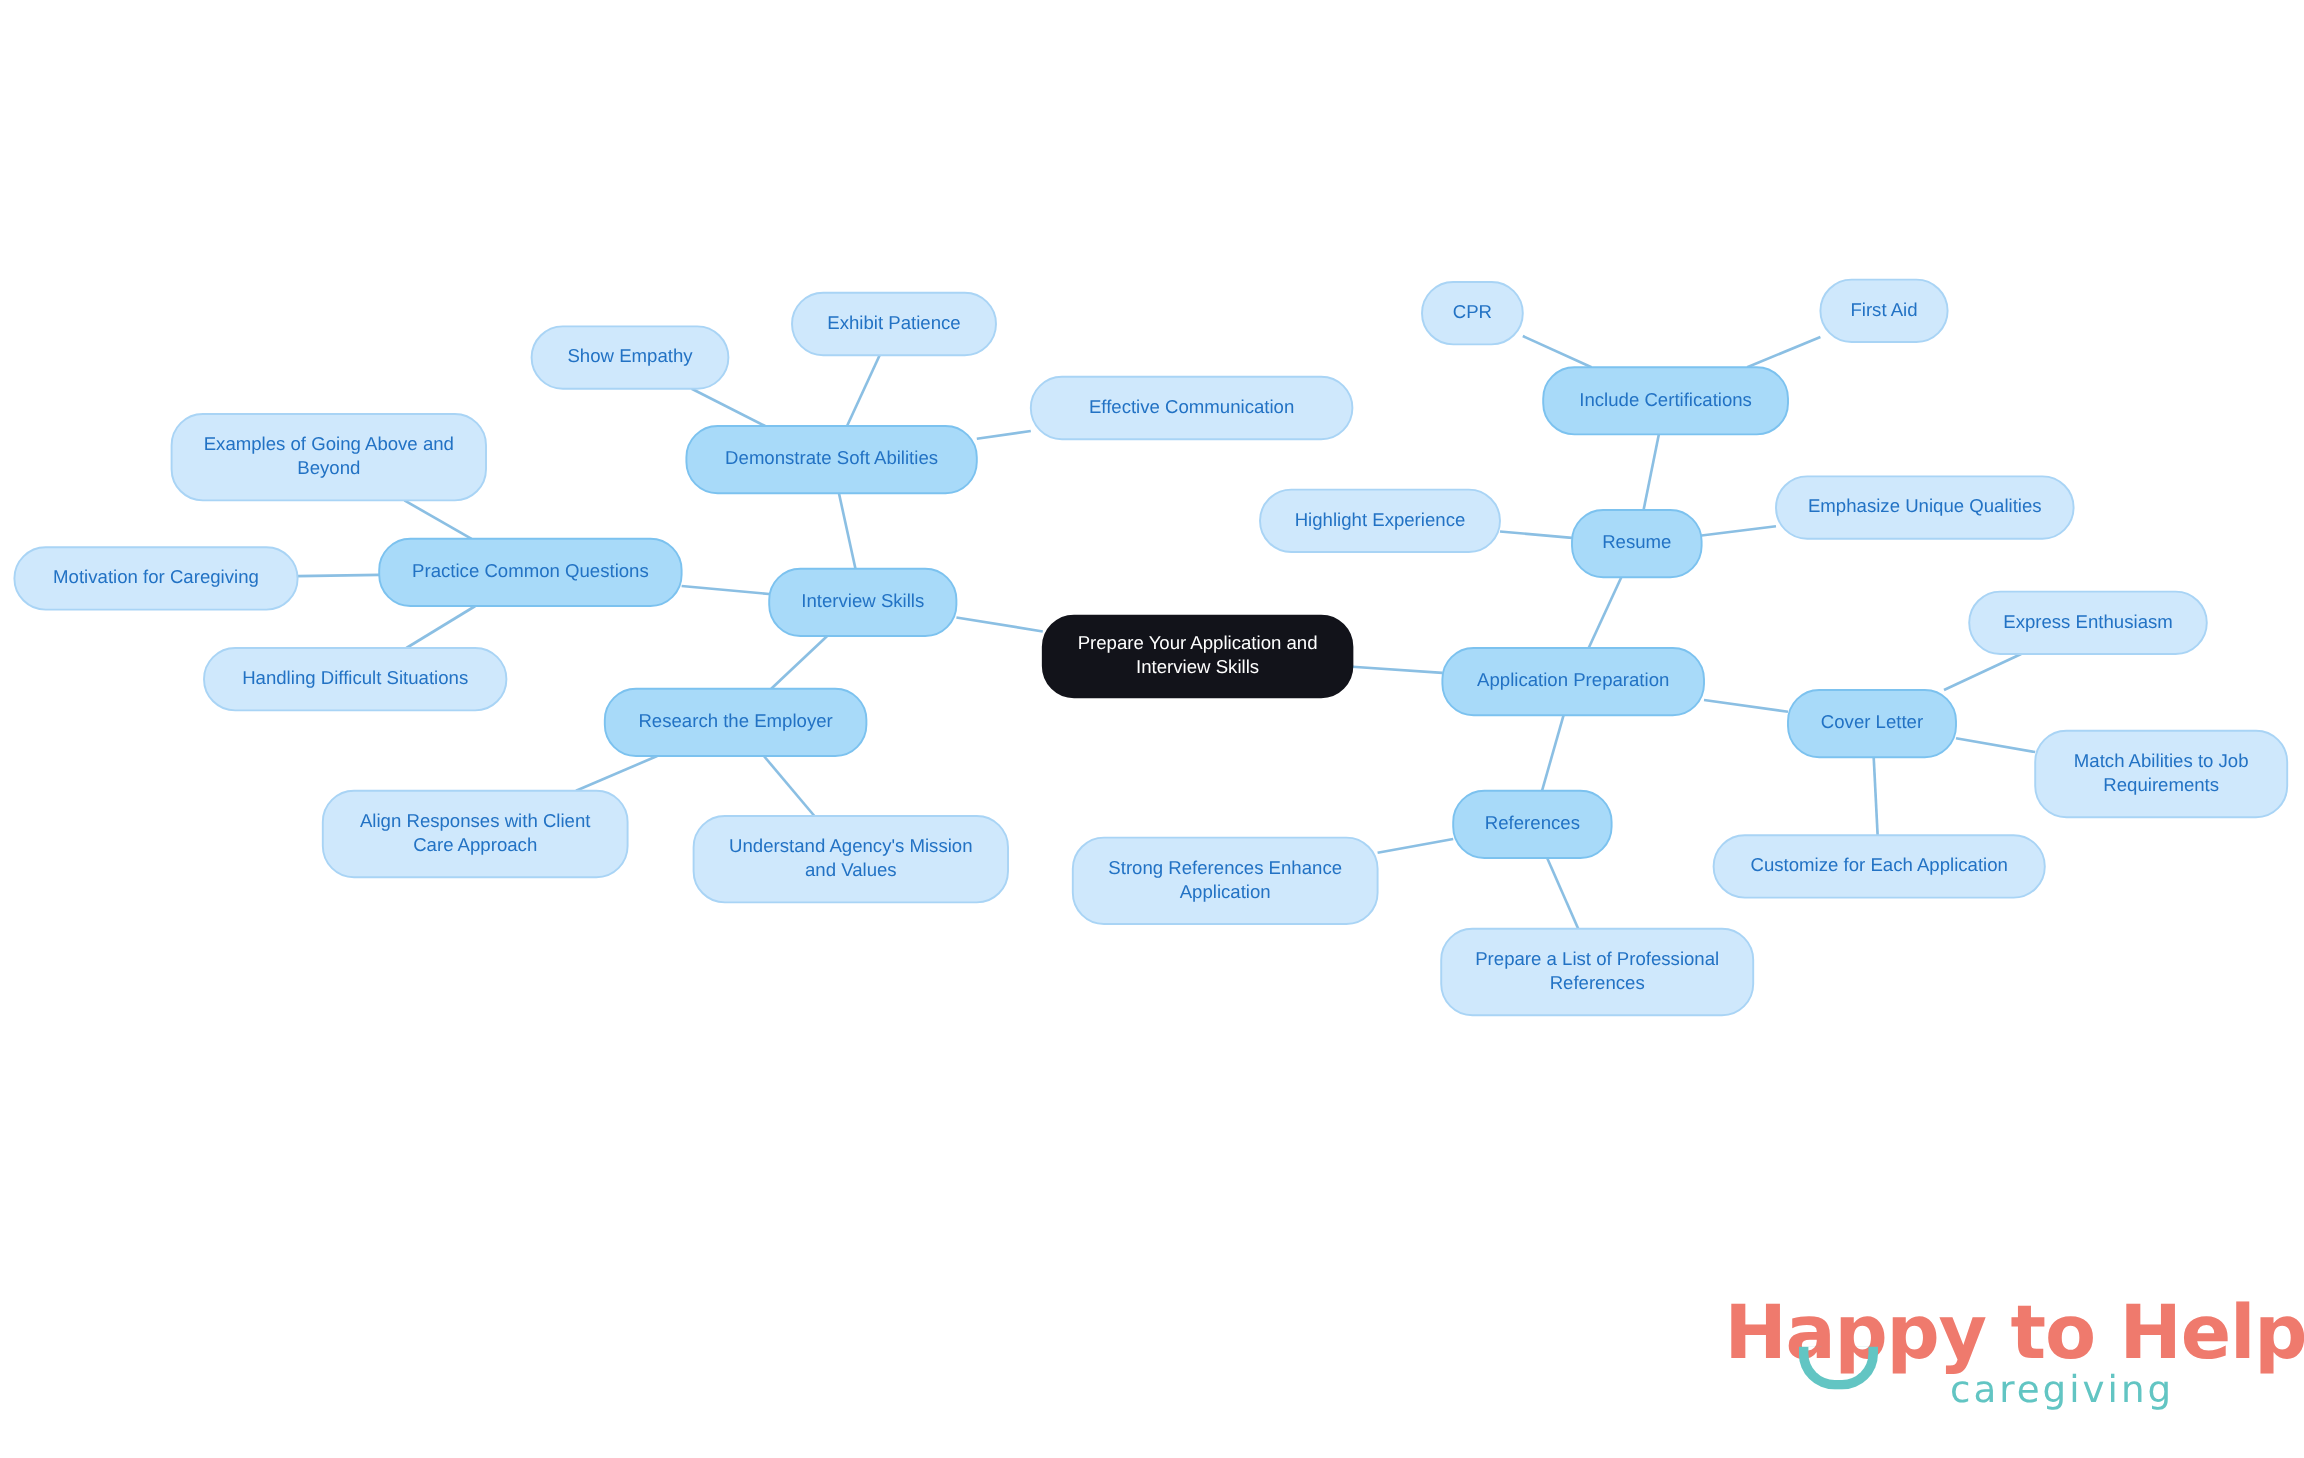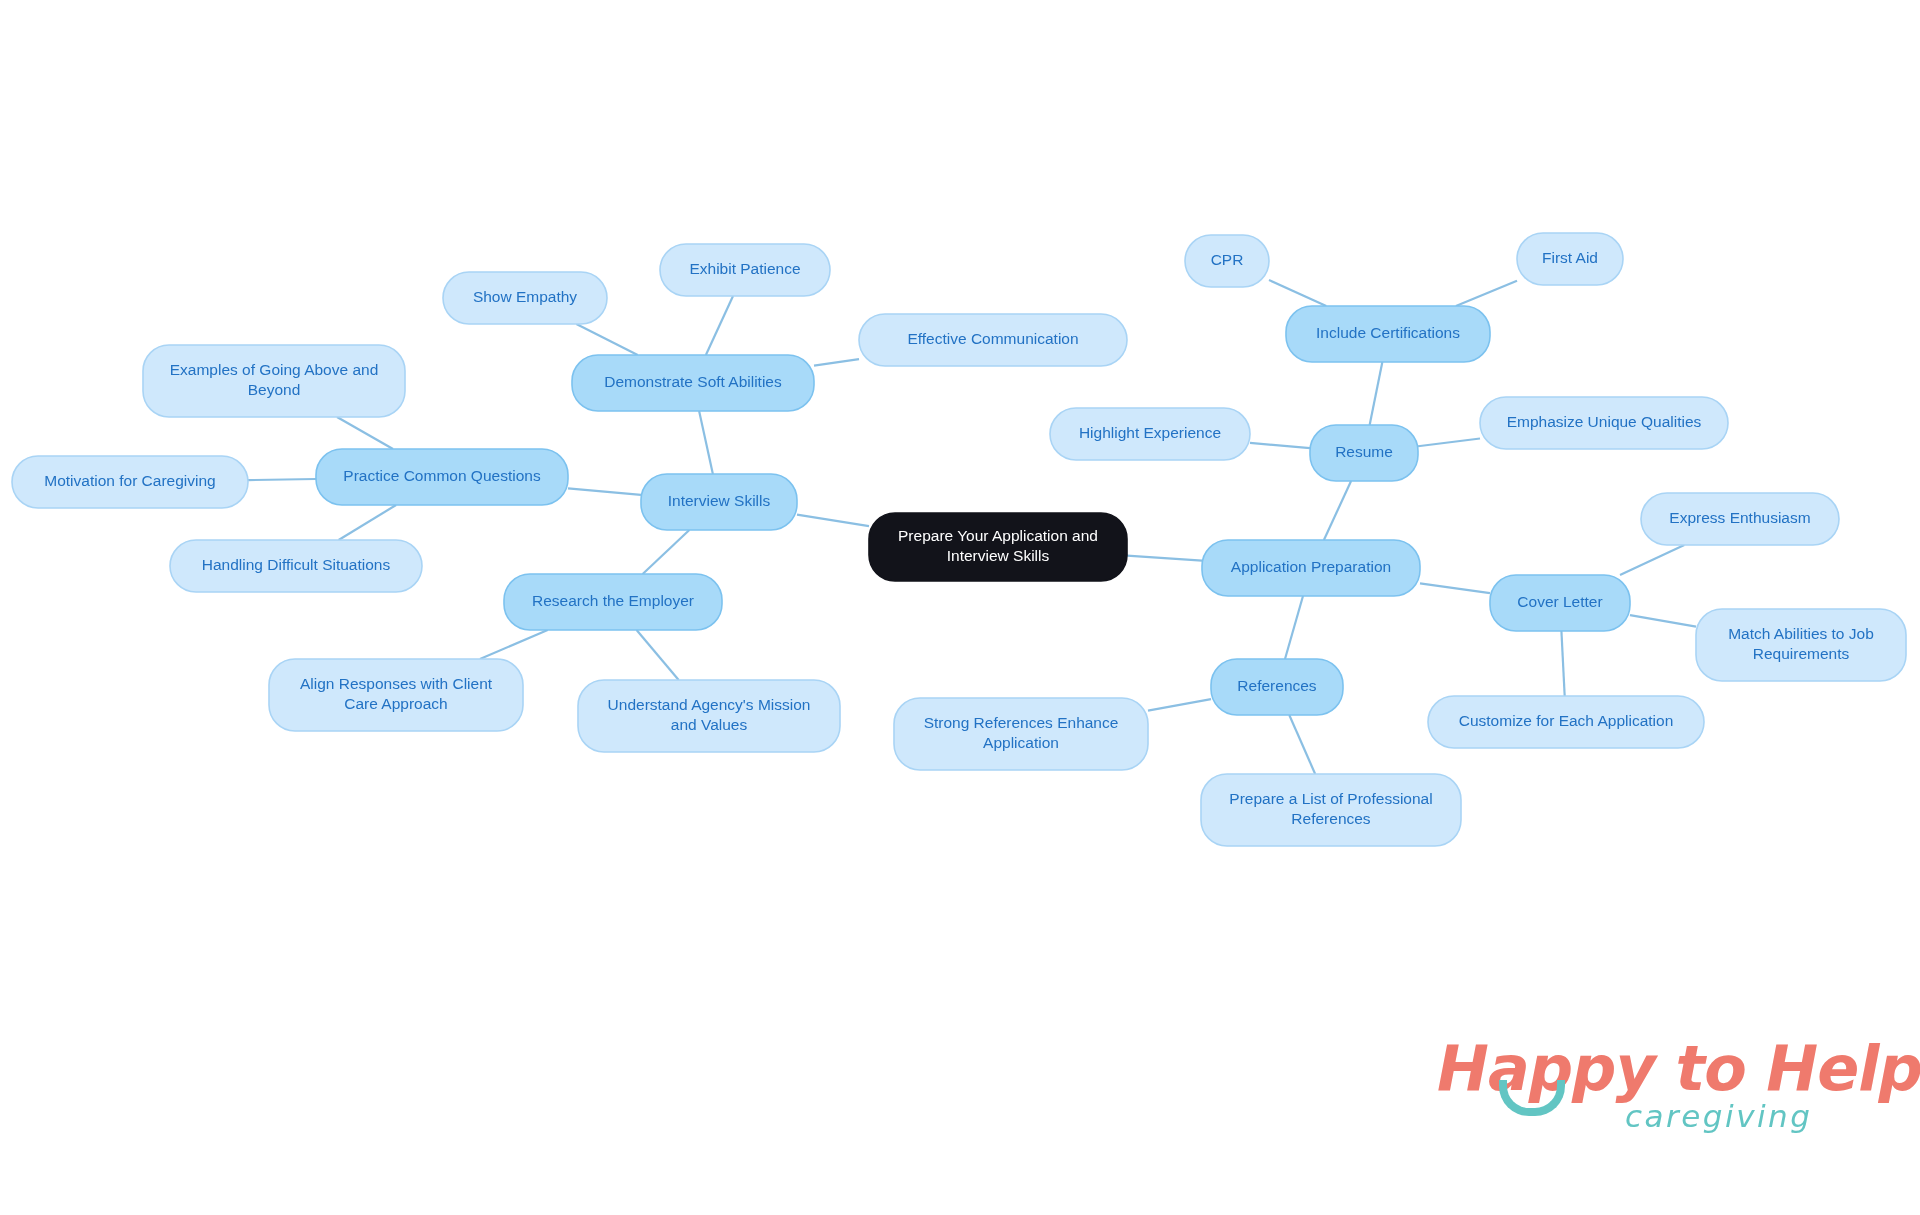--- a/index.html
+++ b/index.html
@@ -50,24 +50,23 @@
     dominant-baseline: middle;
     pointer-events: none;
   }
   .node-label.root-label {
     fill: #ffffff;
     font-size: 15.5px;
   }
   .logo-wrap {
     position: absolute;
     left: 1437px;
-    top: 1038px;
+    top: 1080px;
     width: 420px;
     height: 105px;
-    font-style: italic;
   }
   .logo-main {
     font-family: "DejaVu Sans", sans-serif;
     font-weight: bold;
     font-size: 62px;
     color: #ef7a6d;
     letter-spacing: -1px;
     line-height: 1;
     position: absolute;
     left: 0;

